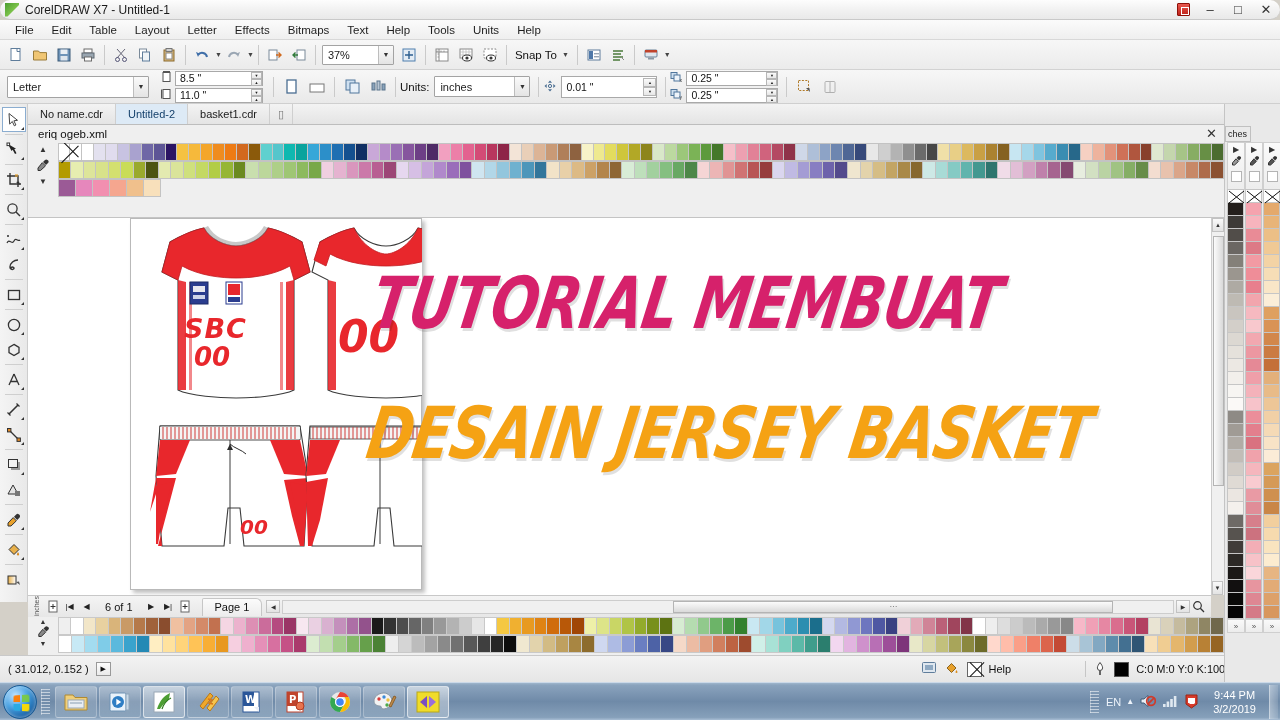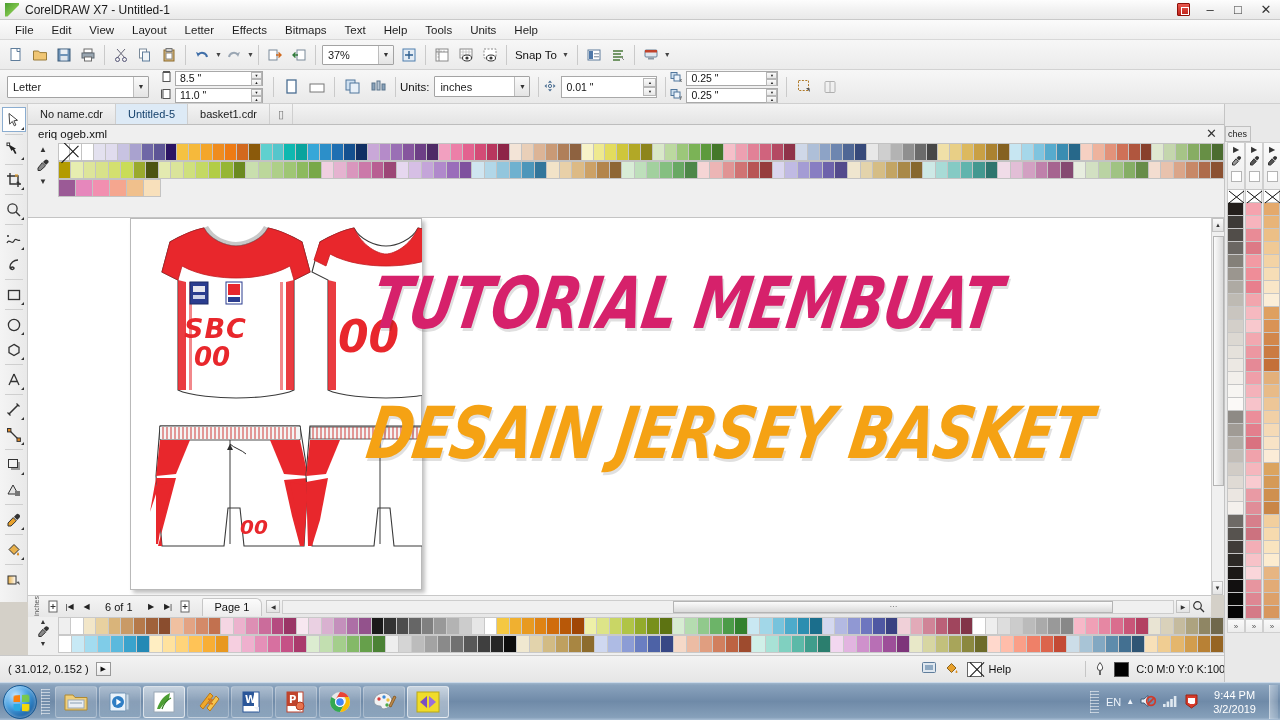--- a/index.html
+++ b/index.html
@@ -10,21 +10,21 @@
     background:#d4d0c8;
     -webkit-font-smoothing: antialiased;
   }
   #app { position:relative; width:1280px; height:720px; }
 
   
   .titlebar {
     position:absolute; left:0; top:0; width:1280px; height:20px;
     background:linear-gradient(to bottom,#fdfdfd 0%,#f2f2f2 50%,#e9e9e9 100%);
     border-bottom:1px solid #c9c9c9;
-    display:flex; align-items:center;
+    display:flex; align-items:center;border-radius:10px;
   }
   .ico-corel {
     width:14px;height:14px;margin:0 6px 0 5px;position:relative;flex:none;
   }
   .ico-corel:before{
     content:"";position:absolute;inset:0;
     background:linear-gradient(135deg,#4a9d2f 0%,#7cc24a 55%,#2f7a1e 100%);
     clip-path:polygon(0 0,100% 0,100% 18%,18% 100%,0 100%);
   }
   .title-text{font-size:12px;color:#1a1a1a;}
@@ -298,21 +298,21 @@
         </div>
       <div class="win-btn">–</div>
       <div class="win-btn">□</div>
       <div class="win-btn close">✕</div>
     </div>
   </div>
 
   <div class="menubar">
     <div class="menu-item">File</div>
     <div class="menu-item">Edit</div>
-    <div class="menu-item">View</div>
+    <div class="menu-item">Table</div>
     <div class="menu-item">Layout</div>
     <div class="menu-item">Letter</div>
     <div class="menu-item">Effects</div>
     <div class="menu-item">Bitmaps</div>
     <div class="menu-item">Text</div>
     <div class="menu-item">Help</div>
     <div class="menu-item">Tools</div>
     <div class="menu-item">Units</div>
     <div class="menu-item">Help</div>
   </div>
@@ -729,21 +729,21 @@
               <stop offset="1" stop-color="#fff"></stop>
             </linearGradient>
           </defs>
           <path d="M10 10l4 3-1-3.4z" fill="#555"></path>
         </svg>
     </div>
   </div>
 
   <div class="doctabs">
     <div class="doctab">No name.cdr</div>
-    <div class="doctab active">Untitled-5</div>
+    <div class="doctab active">Untitled-2</div>
     <div class="doctab">basket1.cdr</div>
     <div class="doctab plus">▯</div>
   </div>
 
   <div class="palette-dock">
     <div class="palette-title">
       <span>eriq ogeb.xml</span>
       <span class="palette-close">✕</span>
     </div>
     <div class="pal-body">

